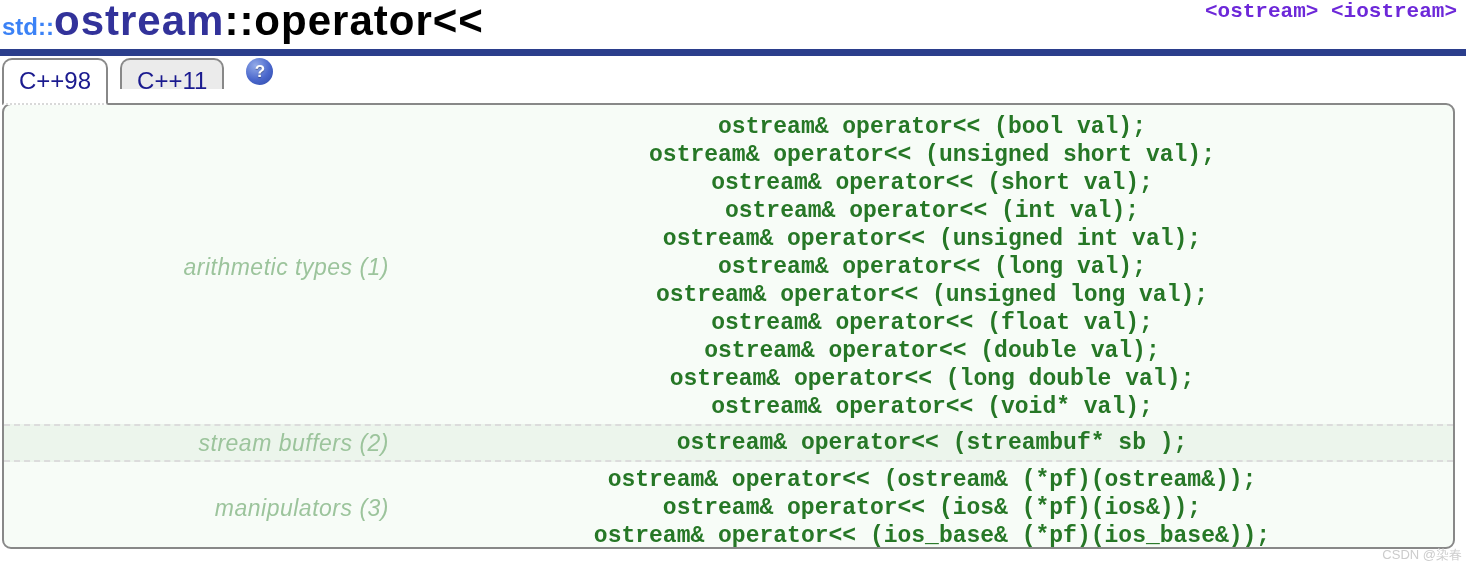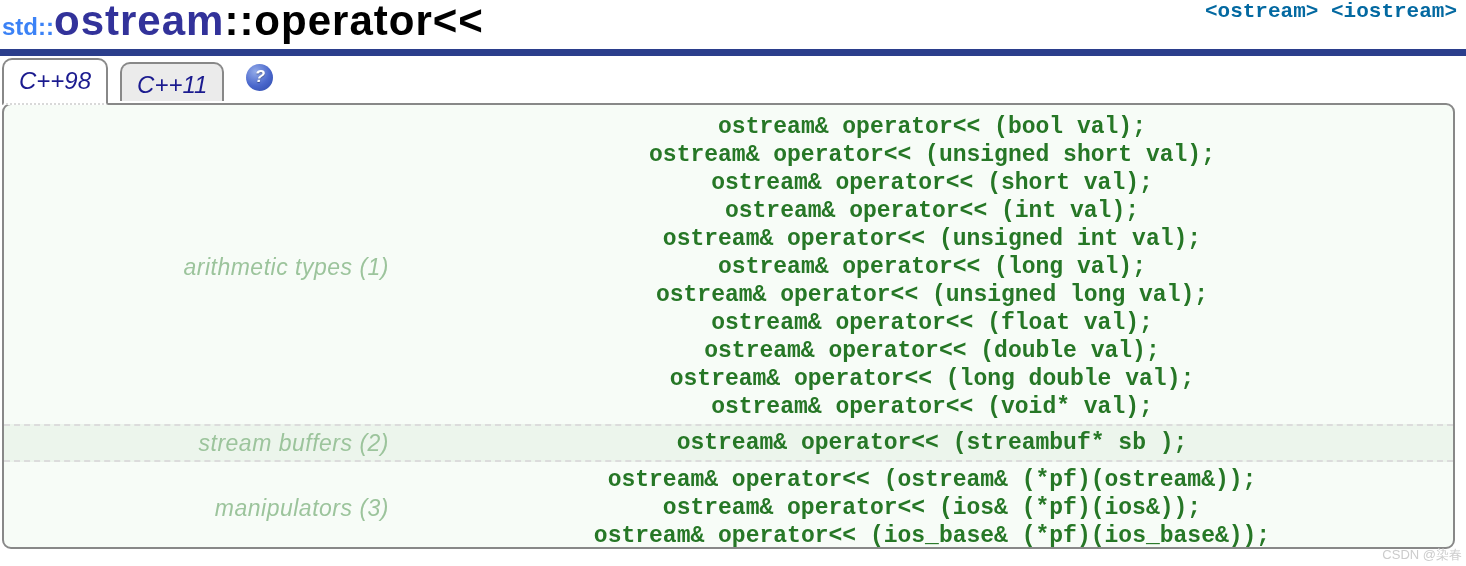--- a/index.html
+++ b/index.html
@@ -23,51 +23,51 @@
     font-size: 42px; font-weight: bold; color: #32329a;
     letter-spacing: 1px;
   }
   .page-title .t-member {
     font-size: 42px; font-weight: bold; color: #000000;
     letter-spacing: 1px;
   }
   .header-includes {
     position: absolute; top: 0px; right: 9px;
     font-family: "Liberation Mono", monospace;
-    font-weight: bold; font-size: 21px; color: #0369a1;
+    font-weight: bold; font-size: 21px; color: #6d28d9;
     white-space: pre;
   }
   .blue-rule {
     position: absolute; top: 49px; left: 0; width: 1466px; height: 7px;
     background: #2b3e8c;
   }
 
   
   .tabs {
     position: absolute; top: 58px; left: 2px;
-    display: flex; align-items: center; z-index: 2; font-style: italic;
+    display: flex; align-items: flex-start; z-index: 2;
   }
   .tab {
     font-size: 24px; color: #1b1b8f;
     border: 2px solid #888888;
     border-radius: 10px 10px 0 0;
     padding: 6px 15px 5px 15px;
     margin-right: 12px;
     cursor: pointer;
     line-height: 30px;
   }
   .tab.active {
     background: #ffffff;
     border-bottom: 2px dotted #d9d9d9;
     height: 47px;
   }
   .tab.inactive {
     background: #ebebeb;
     border-bottom: none;
-    height: 39px;
+    height: 31px;
   }
   .help-icon {
     width: 27px; height: 27px; border-radius: 50%;
     margin: 0 0 9px 10px;
     background: radial-gradient(circle at 35% 28%, #93abe8 0%, #4a67cc 55%, #2d49a8 100%);
     color: #ffffff; font-size: 17px; font-weight: bold;
     display: flex; align-items: center; justify-content: center;
     cursor: pointer;
     text-shadow: 0 1px 1px rgba(0,0,0,0.35);
   }

